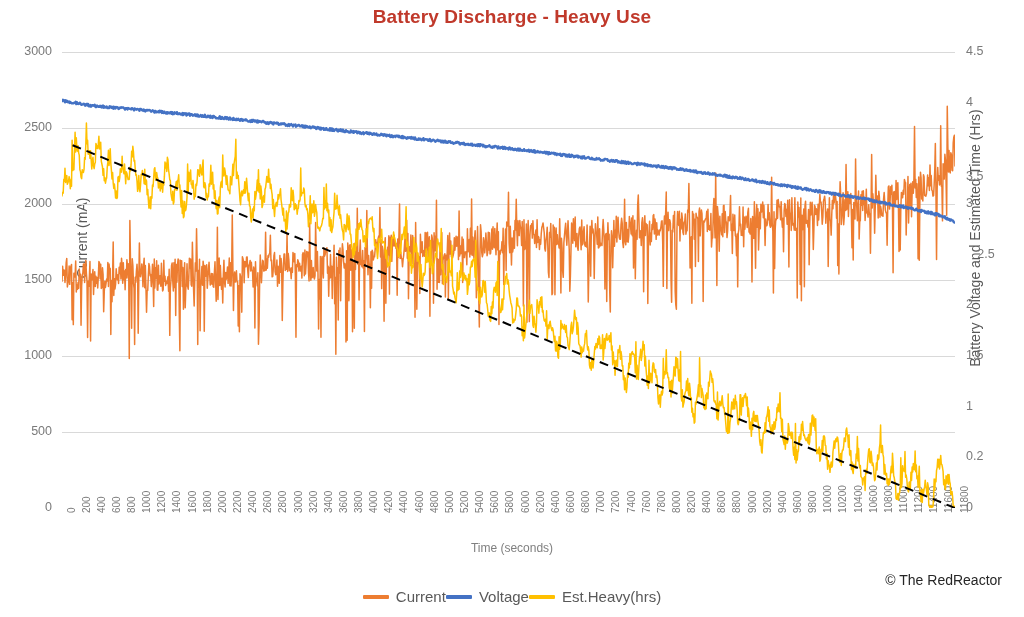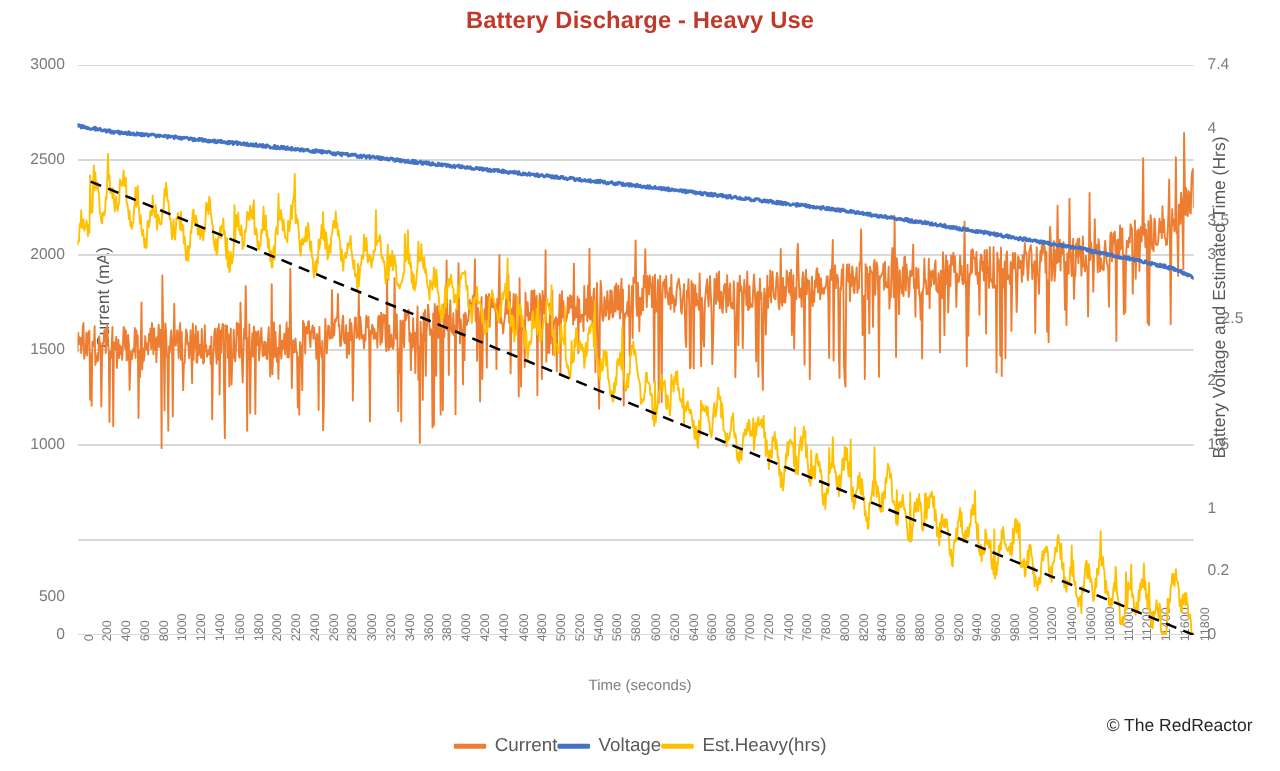--- a/index.html
+++ b/index.html
@@ -121,38 +121,38 @@
 <div id="chart-root">
 
   <div id="chart-title">Battery Discharge - Heavy Use</div>
 
   <div id="y-left-title">Current (mA)</div>
   <div id="y-right-title">Battery Voltage and Estimated Time (Hrs)</div>
   <div id="x-axis-title">Time (seconds)</div>
 
   <div id="ytick-left-group">
       <div class="ytick-left" style="top: 501px;">0</div>
-      <div class="ytick-left" style="top: 425px; margin-top: 46px;">500</div>
+      <div class="ytick-left" style="top: 425px;">500</div>
       <div class="ytick-left" style="top: 349px;">1000</div>
       <div class="ytick-left" style="top: 273px;">1500</div>
       <div class="ytick-left" style="top: 197px;">2000</div>
       <div class="ytick-left" style="top: 121px;">2500</div>
       <div class="ytick-left" style="top: 45px;">3000</div>
     </div>
   <div id="ytick-right-group">
       <div class="ytick-right" style="top: 501px;">0</div>
       <div class="ytick-right" style="top: 450.333px;">0.2</div>
       <div class="ytick-right" style="top: 399.667px;">1</div>
       <div class="ytick-right" style="top: 349px;">1.5</div>
       <div class="ytick-right" style="top: 298.333px;">2</div>
       <div class="ytick-right" style="top: 247.667px; text-align: center;">2.5</div>
       <div class="ytick-right" style="top: 197px;">3</div>
       <div class="ytick-right" style="top: 146.333px; margin-top: 24px;">3.5</div>
       <div class="ytick-right" style="top: 95.6667px;">4</div>
-      <div class="ytick-right" style="top: 45px;">7.4</div>
+      <div class="ytick-right" style="top: 45px;">4.5</div>
     </div>
   <div id="xtick-group">
       <div class="xtick" style="left: 66.5px; top: 513px;">0</div>
       <div class="xtick" style="left: 81.6356px; top: 513px;">200</div>
       <div class="xtick" style="left: 96.7712px; top: 513px;">400</div>
       <div class="xtick" style="left: 111.907px; top: 513px;">600</div>
       <div class="xtick" style="left: 127.042px; top: 513px;">800</div>
       <div class="xtick" style="left: 142.178px; top: 513px;">1000</div>
       <div class="xtick" style="left: 157.314px; top: 513px;">1200</div>
       <div class="xtick" style="left: 172.449px; top: 513px;">1400</div>

